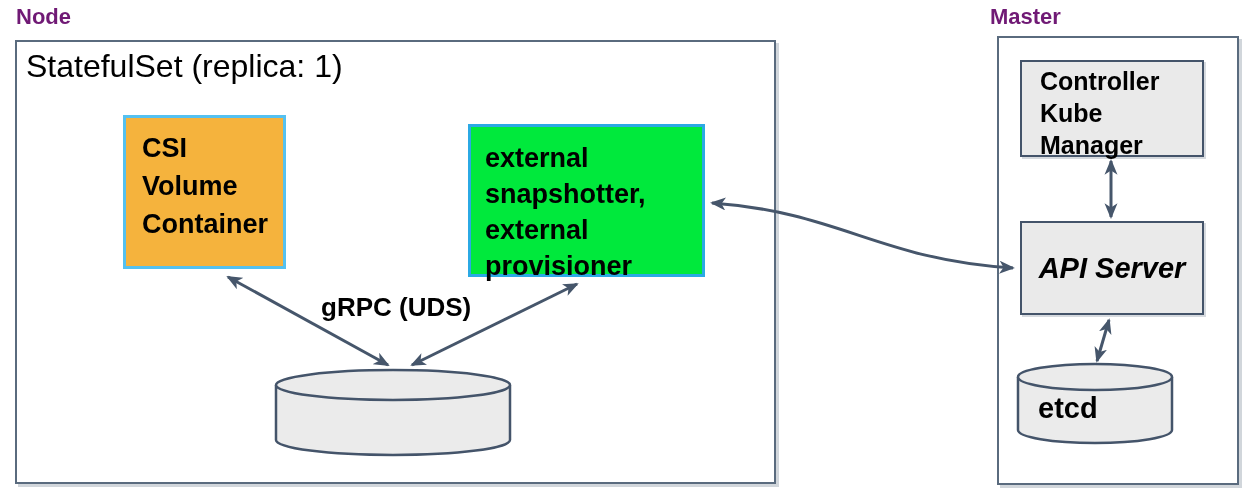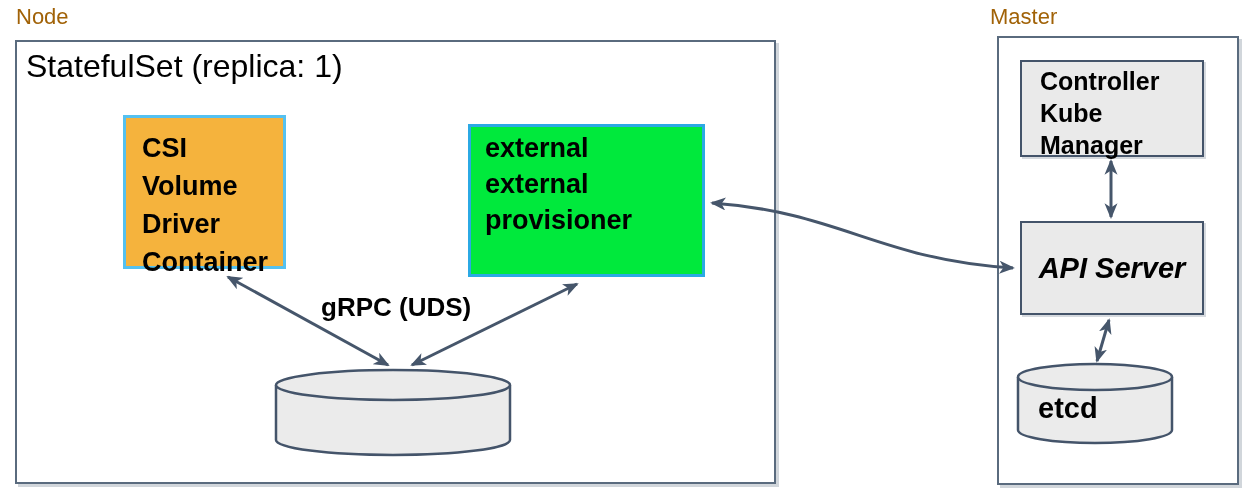--- a/index.html
+++ b/index.html
@@ -10,22 +10,22 @@
     font-family: "Liberation Sans", "DejaVu Sans", sans-serif;
     color: #000;
     overflow: hidden;
     background: #ffffff;
   }
   .abs { position: absolute; }
   svg.layer { position: absolute; left: 0; top: 0; pointer-events: none; }
 
   .panel-title {
     font-size: 22px;
-    font-weight: 400;
-    color: #a16207;
+    font-weight: 700;
+    color: #701a75;
     letter-spacing: 0px;
   }
   .outer-box {
     border: 2px solid #5A6B7E;
     background: #ffffff;
     box-shadow: 3px 3px 0 rgba(90,107,126,0.28);
     box-sizing: border-box;
   }
   .statefulset-label {
     font-size: 32px;
@@ -38,21 +38,21 @@
     box-sizing: border-box;
     padding: 11px 0 0 16px;
     font-size: 27px;
     font-weight: 700;
     line-height: 38px;
   }
   .sidecar-box {
     background: #00E93C;
     border: 3px solid #2BA9E4;
     box-sizing: border-box;
-    padding: 3px 0 0 14px;
+    padding: 13px 0 0 14px;
     font-size: 27px;
     font-weight: 700;
     line-height: 36px;
   }
   .grpc-label {
     font-size: 26px;
     font-weight: 700;
     text-align: right;
   }
   .gray-box {
@@ -122,26 +122,26 @@
 
     <path d="M 712 203 C 840 212, 880 260, 1013 268" fill="none" stroke="#46566B" stroke-width="3" marker-start="url(#ah)" marker-end="url(#ah)"></path>
 
     <line x1="1111" y1="161" x2="1111" y2="217" stroke="#46566B" stroke-width="3" marker-start="url(#ah)" marker-end="url(#ah)"></line>
 
     <line x1="1109" y1="320" x2="1097" y2="361" stroke="#46566B" stroke-width="3" marker-start="url(#ah)" marker-end="url(#ah)"></line>
   </svg>
 
   <div class="abs csi-box" style="left:123px; top:115px; width:163px; height:154px;">
     <div>CSI Volume</div>
-    <div>Driver</div>
     <div>Container</div>
   </div>
 
   <div class="abs sidecar-box" style="left:468px; top:124px; width:237px; height:153px;">
     <div>external</div>
+    <div>snapshotter,</div>
     <div>external</div>
     <div>provisioner</div>
   </div>
 
   <div class="abs grpc-label" style="left:321px; top:292px;">gRPC (UDS)</div>
 
 
   <div class="abs gray-box kcm-box" style="left:1020px; top:60px; width:184px; height:97px;">
     <div>Controller</div>
     <div>Kube</div>

